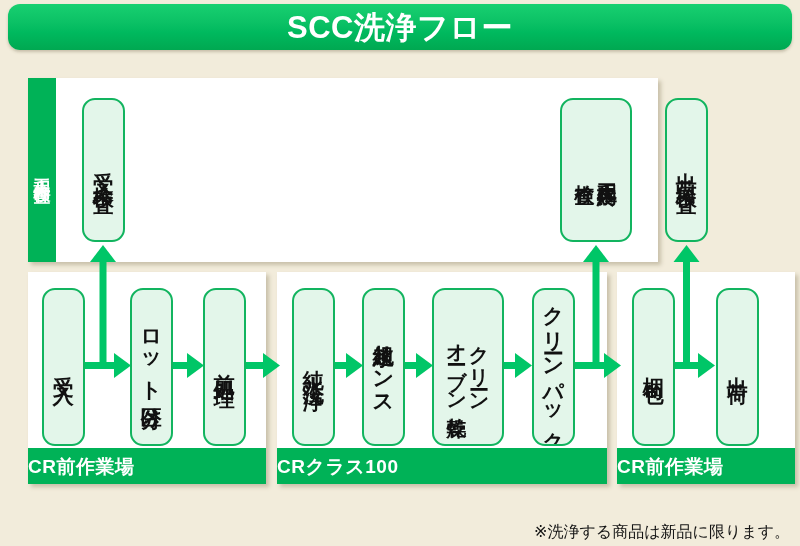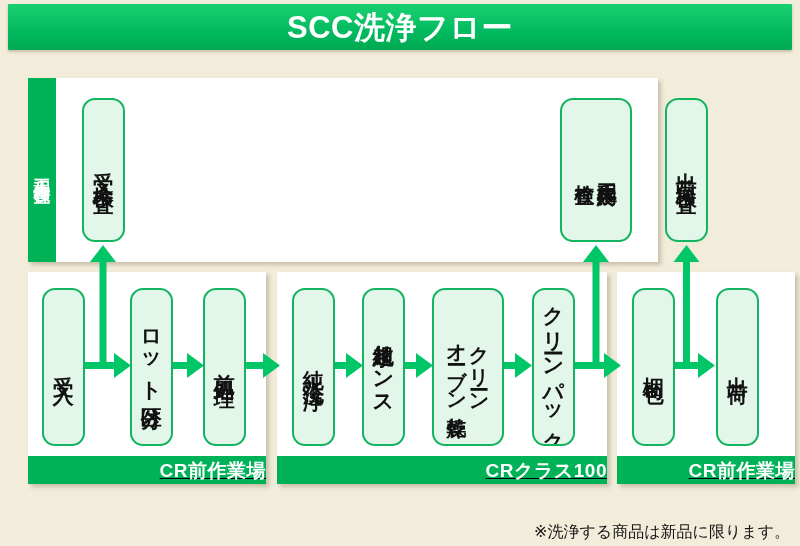--- a/index.html
+++ b/index.html
@@ -20,21 +20,21 @@
     height: 546px;
   }
 
   
   .title-bar {
     position: absolute;
     left: 8px;
     top: 4px;
     width: 784px;
     height: 46px;
-    border-radius: 1px;
+    border-radius: 12px;
     background: linear-gradient(to bottom, #18d070 0%, #0cc266 38%, #00b95e 62%, #00a851 100%);
     box-shadow: 0 2px 3px rgba(120,110,80,0.35);
     display: flex;
     align-items: center;
     justify-content: center;
   }
   .title-text {
     color: #ffffff;
     font-size: 31px;
     font-weight: bold;
@@ -80,26 +80,25 @@
   .panel-bottom { top: 272px; height: 212px; }
   .pb1 { left: 28px;  width: 238px; }
   .pb2 { left: 277px; width: 330px; }
   .pb3 { left: 617px; width: 178px; }
 
   .panel-footer {
     position: absolute;
     left: 0;
     bottom: 0;
     width: 100%;
-    height: 28px;
+    height: 36px;
     background: #00b257;
     display: flex;
     align-items: center;
-    justify-content: flex-end;
-    text-decoration: underline;
+    justify-content: flex-start;
   }
   .panel-footer span {
     color: #ffffff;
     font-size: 19px;
     font-weight: bold;
     letter-spacing: 0.5px;
     line-height: 1;
     white-space: nowrap;
   }
 

